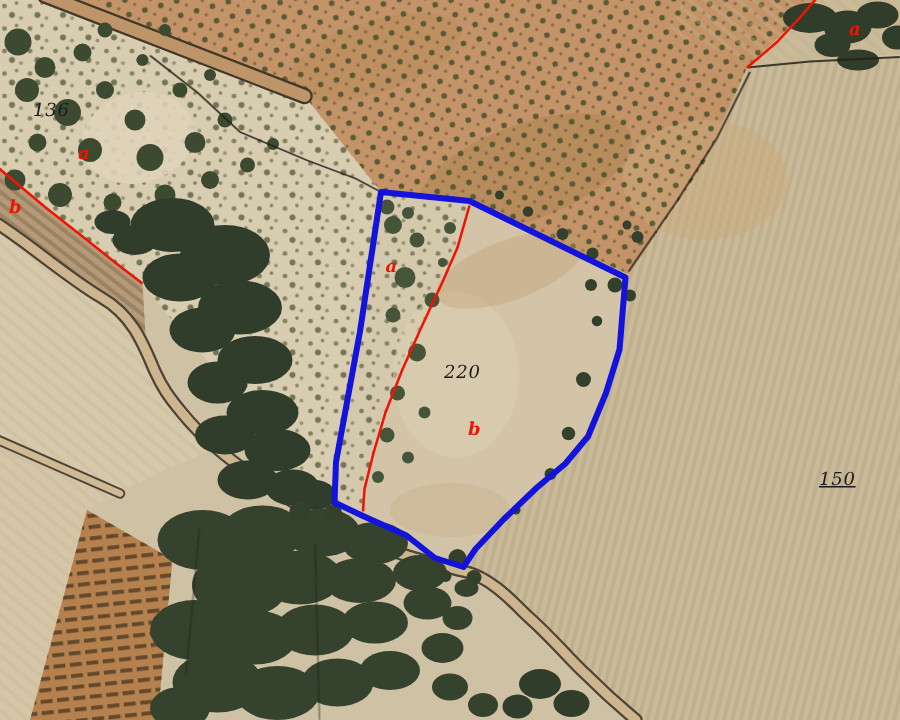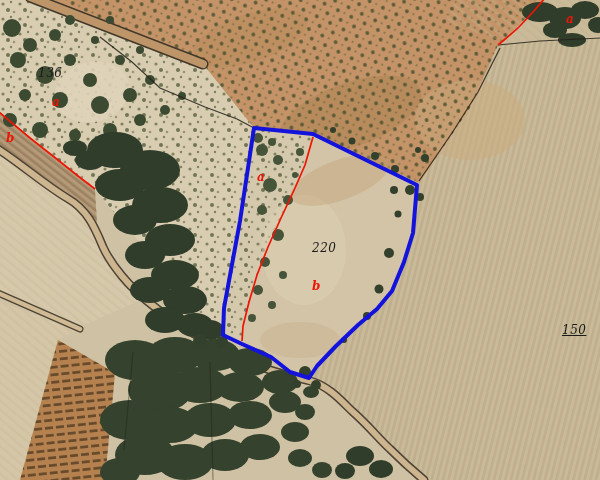--- a/index.html
+++ b/index.html
@@ -4,21 +4,21 @@
 <style>
   html,body{margin:0;padding:0;background:#888;}
   #map-viewport{
     position:relative;width:600px;height:480px;overflow:hidden;
     background:#cfc2a4;font-family:"DejaVu Sans",sans-serif;
   }
   #photo{position:absolute;left:0;top:0;}
   #labels-layer{position:absolute;left:0;top:0;width:600px;height:480px;pointer-events:none;}
   .parcel-label{
     position:absolute;font:italic 12px "DejaVu Serif",serif;
-    letter-spacing:.5px;white-space:nowrap;margin-left:16px;
+    letter-spacing:.5px;white-space:nowrap;
   }
   .subparcel-label{
     position:absolute;font:italic bold 12px "DejaVu Serif",serif;
     white-space:nowrap;
   }
 </style>
 </head>
 <body>
 
 <div id="map-viewport">
@@ -231,20 +231,20 @@
       <polyline points="313,137 305,165 295,188 281,218 268,247 257,275 249,302 243,326 242,341"></polyline>
       <polyline points="545,-2 533,12 518,28 504,40 498,45"></polyline>
     </g>
 
     <polygon points="254,128 313,134 417,185 413,233 404,262 392,291 377,309 358,325 336,346 317,366 309,378 290,372 271,357 242,344 223,335 224,308 240,221" fill="none" stroke="#1313dc" stroke-width="4" stroke-linejoin="round"></polygon>
   </svg>
 
   <div id="labels-layer">
       <span class="parcel-label" style="left: 22px; top: 66px; color: rgb(26, 26, 26);">136</span>
       <span class="parcel-label" style="left: 296px; top: 241px; color: rgb(26, 26, 26);">220</span>
-      <span class="parcel-label" style="left: 546px; top: 323px; color: rgb(26, 26, 26); text-decoration: underline;">150</span>
+      <span class="parcel-label" style="left: 546px; top: 312px; color: rgb(26, 26, 26); text-decoration: underline;">150</span>
       <span class="subparcel-label" style="left: 52px; top: 95px; color: rgb(237, 22, 6);">a</span>
       <span class="subparcel-label" style="left: 6px; top: 131px; color: rgb(237, 22, 6);">b</span>
       <span class="subparcel-label" style="left: 257px; top: 170px; color: rgb(237, 22, 6);">a</span>
       <span class="subparcel-label" style="left: 312px; top: 279px; color: rgb(237, 22, 6);">b</span>
       <span class="subparcel-label" style="left: 566px; top: 12px; color: rgb(237, 22, 6);">a</span>
     </div>
 </div>
 
 </body></html>

